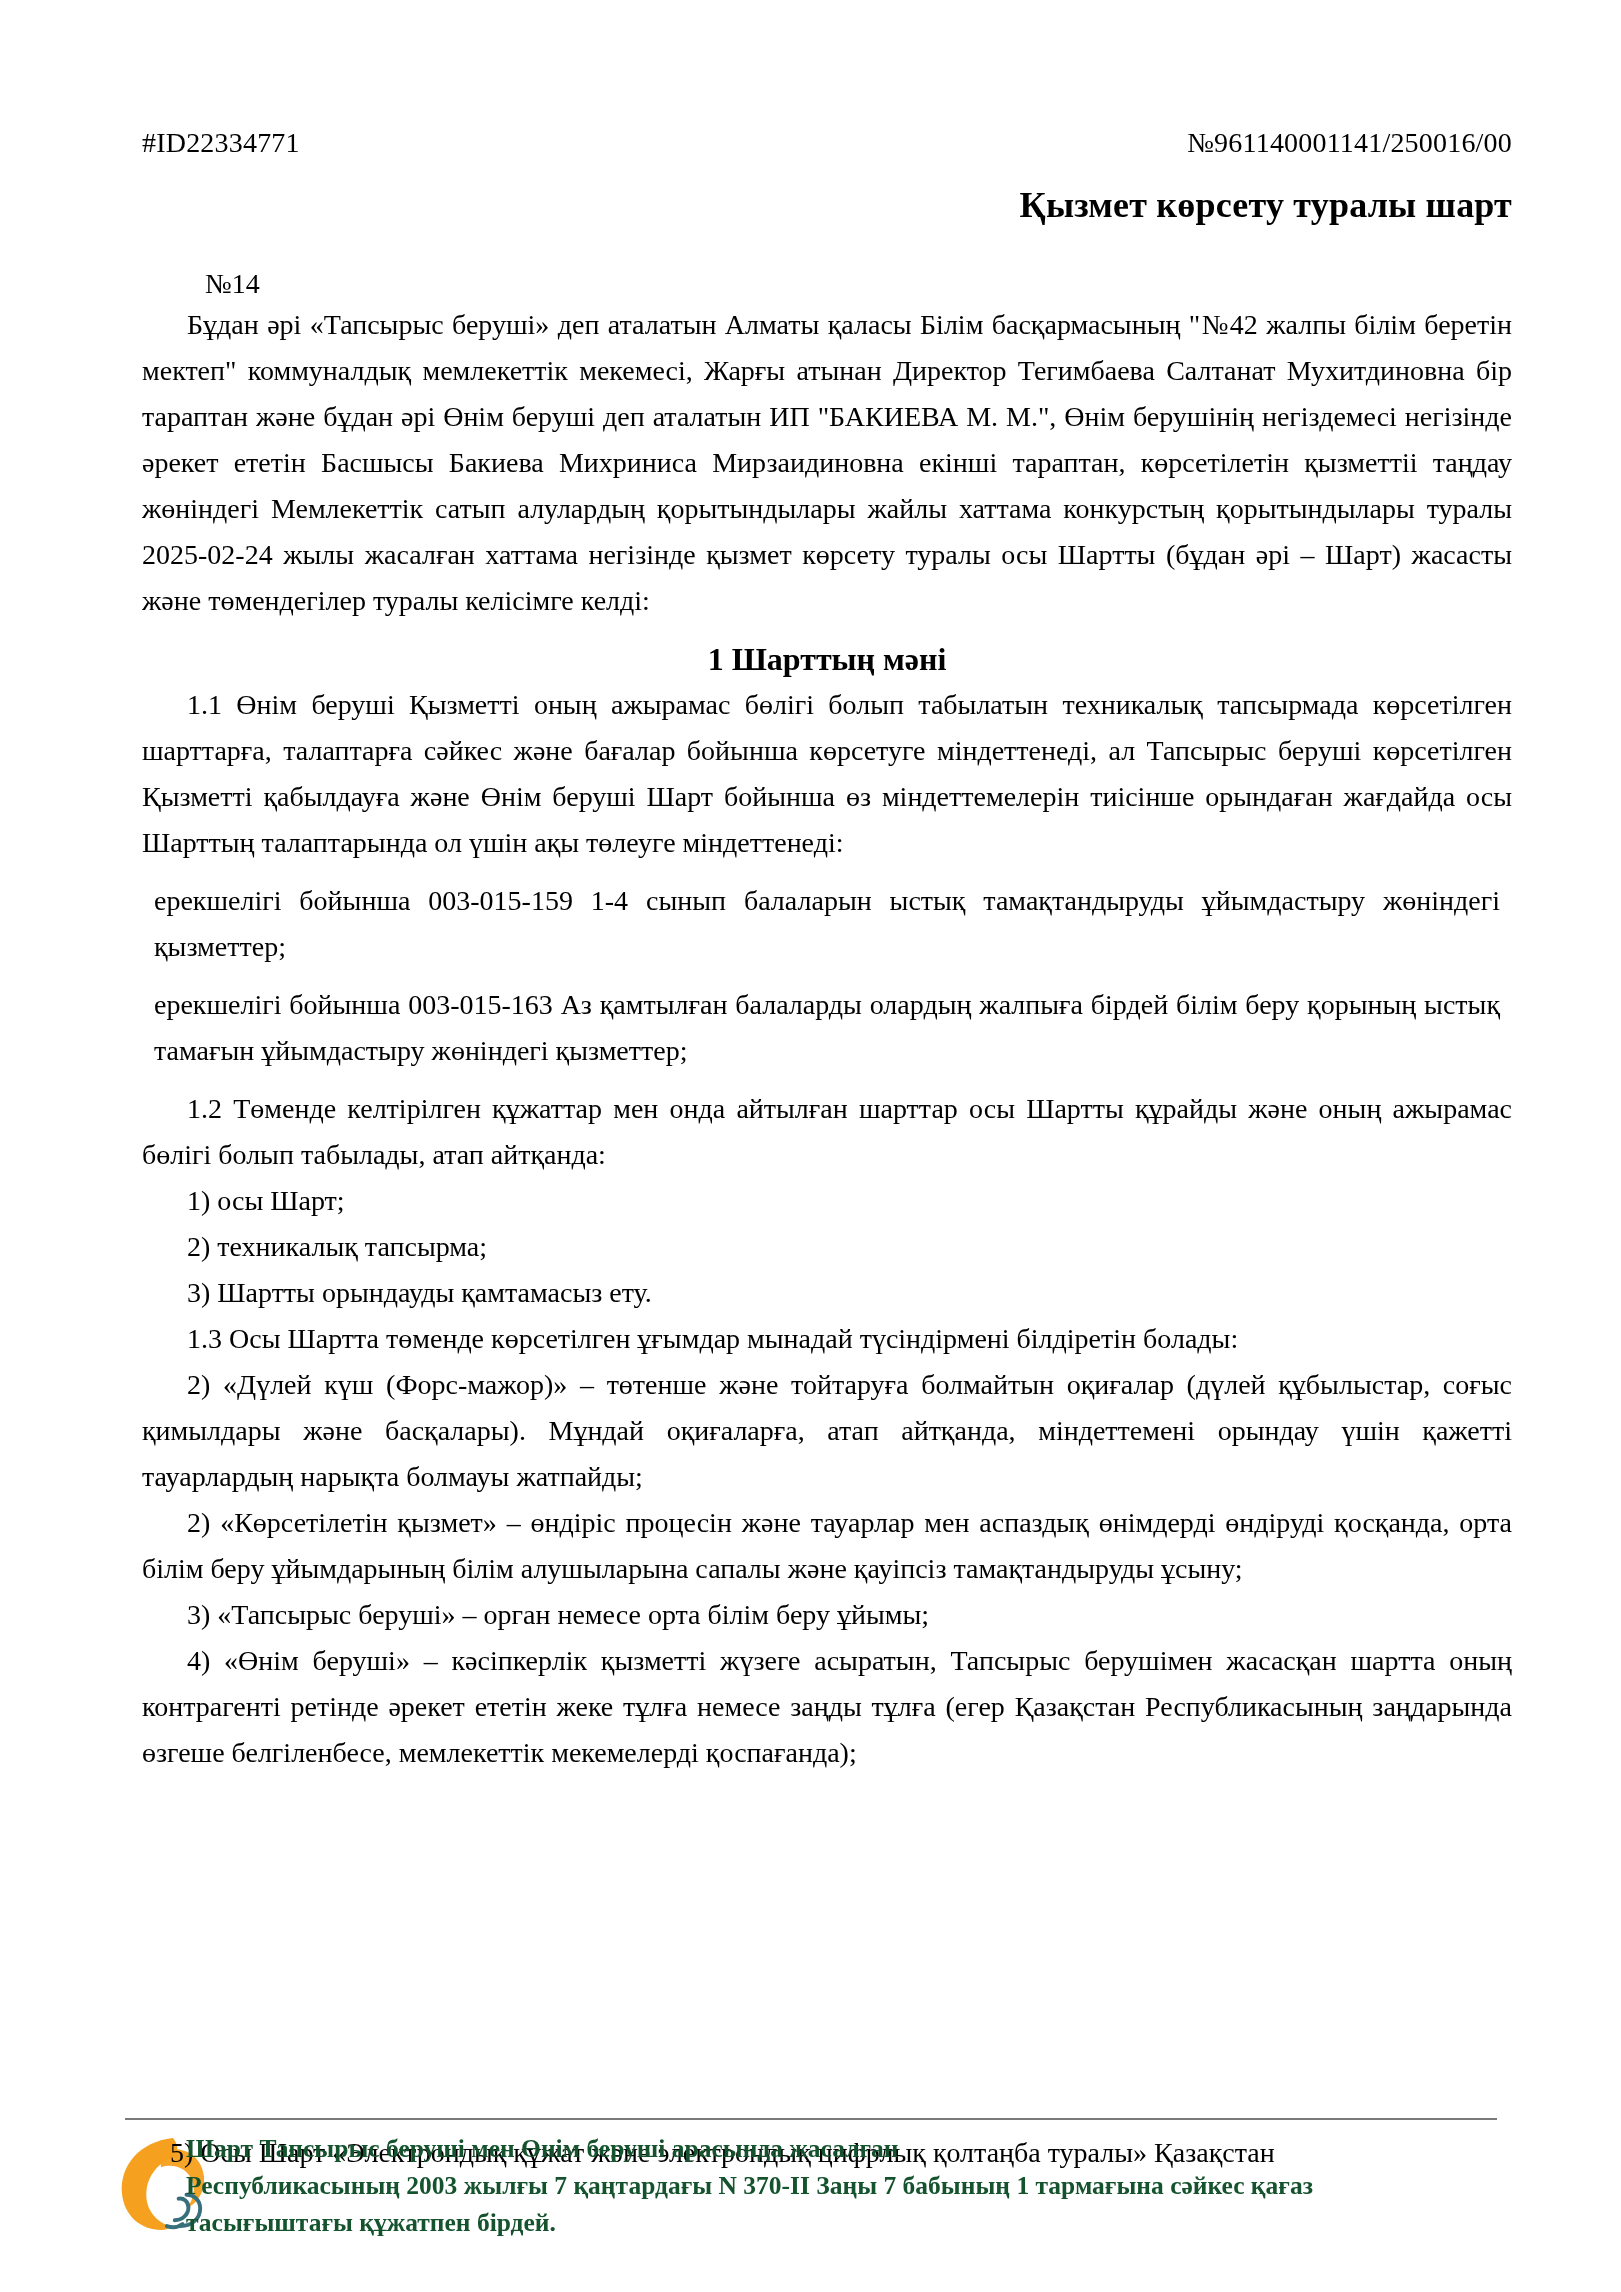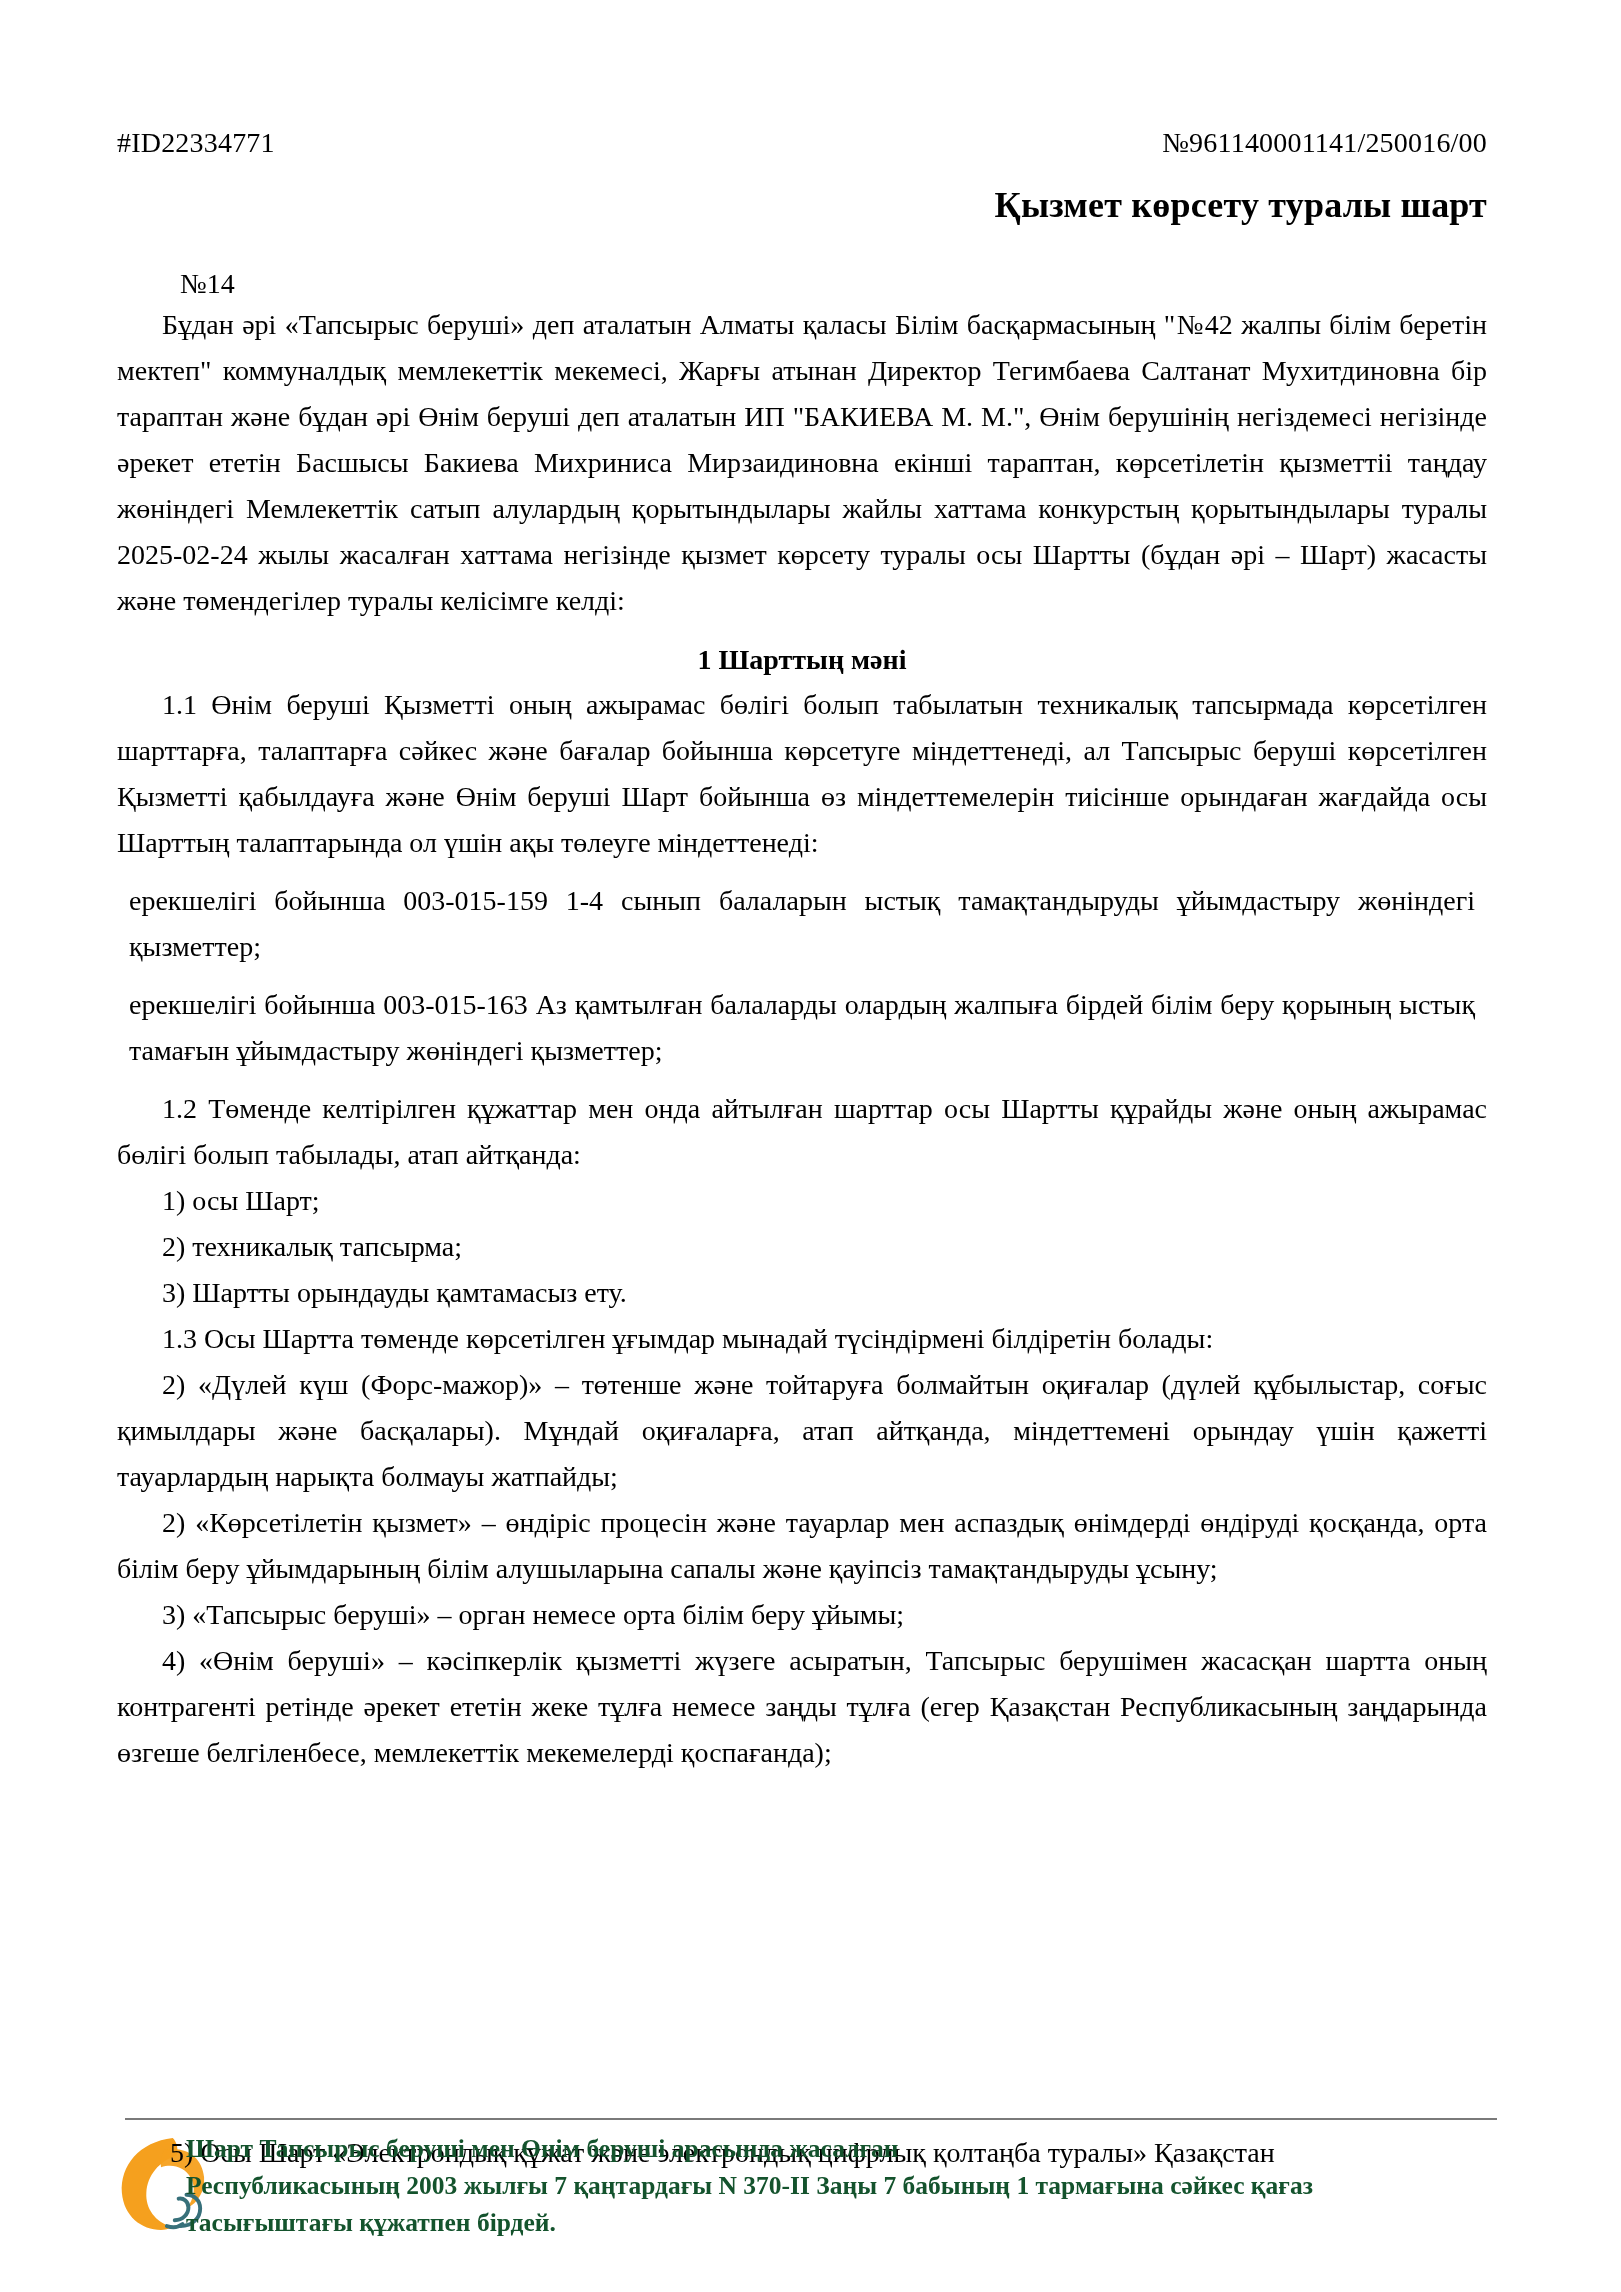--- a/index.html
+++ b/index.html
@@ -16,21 +16,21 @@
     position: relative;
     width: 1621px;
     height: 2293px;
     margin: 0 auto;
     background: #ffffff;
     overflow: hidden;
     box-sizing: border-box;
   }
   .content {
     position: absolute;
-    left: 117px;
+    left: 142px;
     top: 0;
     width: 1370px;
   }
   
   .doc-header {
     position: relative;
     height: 39px;
     margin-top: 123px;
     font-size: 28px;
     line-height: 39px;
@@ -74,21 +74,21 @@
     letter-spacing: 0px;
     word-spacing: 0px;
   }
   p.para.indent {
     text-indent: 45px;
   }
   .gap-lg { margin-top: 39px; }
   .gap-md { margin-top: 29px; }
   .section-head {
     text-align: center;
-    font-size: 28px;
+    font-size: 32px;
     font-weight: bold;
     line-height: 45px;
     margin-top: 13.7px;
     margin-bottom: 0;
   }
   .service-line {
     font-size: 28px;
     line-height: 46px;
     text-align: justify;
     margin: 12px;

